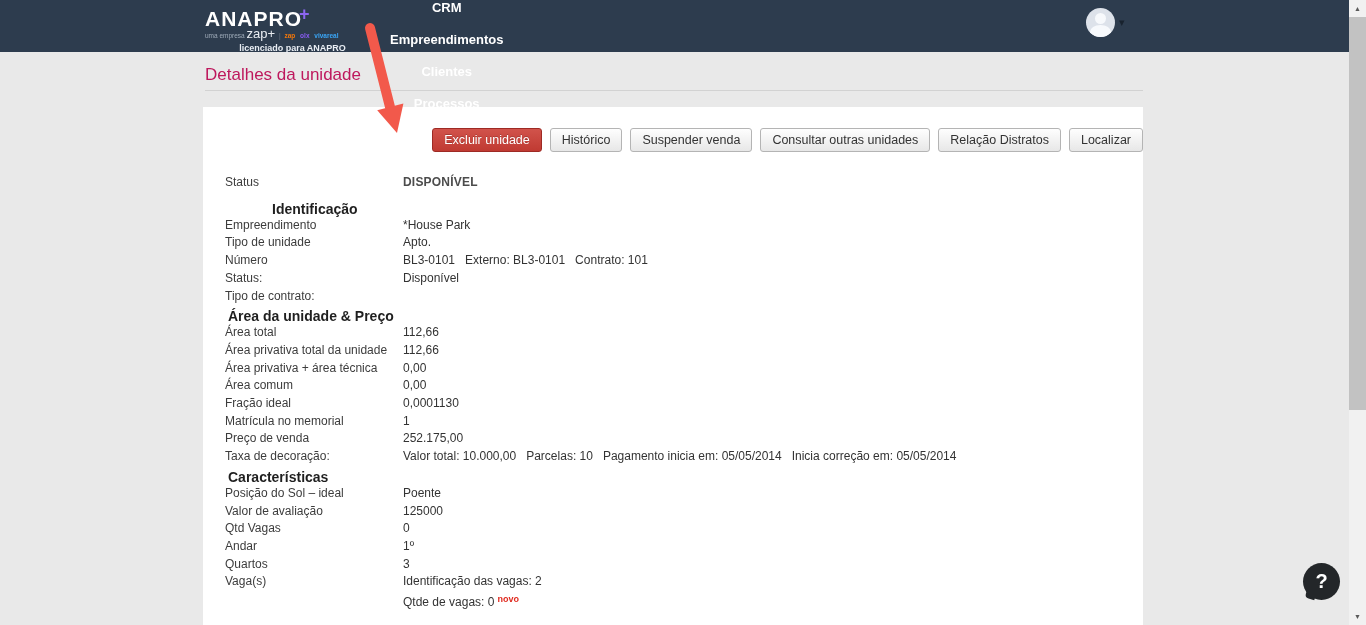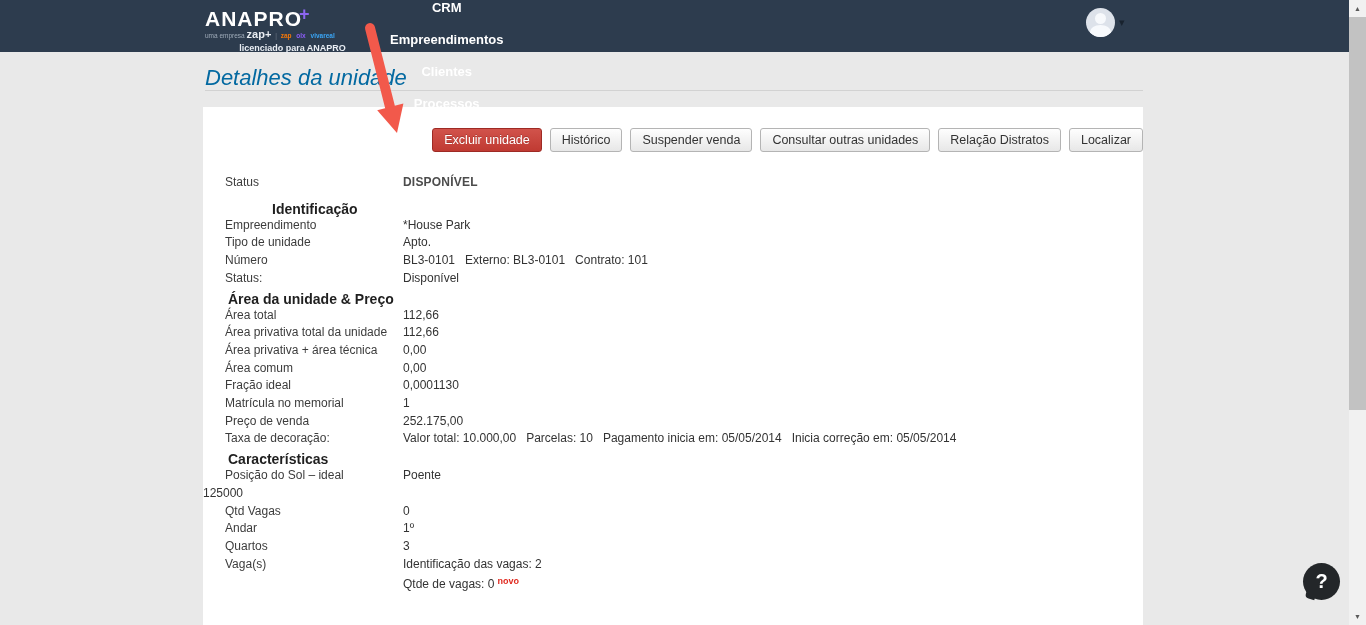--- a/index.html
+++ b/index.html
@@ -13,38 +13,38 @@
 
   
   .topbar {
     position:absolute; left:0; top:0; width:1349px; height:52px;
     background:#2d3c4e;
   }
   .logo-block { position:absolute; left:205px; top:4px; width:175px; text-align:left; }
   .logo-main { font-family:Liberation Sans, sans-serif; font-weight:bold; font-size:21px; color:#ffffff; letter-spacing:1px; line-height:22px; }
   .logo-plus { color:#8d66f2; font-size:18px; font-weight:bold; margin-left:-3px; vertical-align:6px; }
   .logo-brands { font-size:6.5px; color:#9fabb9; line-height:8px; white-space:nowrap; }
-  .logo-brands .b-zapmais { color:#e9edf2; font-weight:bold; font-size:11px; }
+  .logo-brands .b-zapmais { color:#e9edf2; font-weight:normal; font-size:13px; }
   .logo-brands .b-pipe { color:#6b7684; margin:0 2px; }
   .logo-brands .b-zap { color:#f2770a; font-weight:bold; }
   .logo-brands .b-olx { color:#8b5cf6; font-weight:bold; margin-left:3px; }
   .logo-brands .b-viva { color:#3aa5f5; font-weight:bold; margin-left:3px; }
   .logo-licensed { font-size:9px; font-weight:bold; color:#e9eef4; margin-top:3px; text-align:center; width:175px; }
 
   .main-nav { position:absolute; left:390px; top:0; height:52px; display:flex; align-items:center; gap:17px;flex-direction:column; }
   .nav-item { color:#ffffff; font-size:13px; font-weight:bold; cursor:pointer; white-space:nowrap; }
 
   .user-area { position:absolute; left:1086px; top:8px; display:flex; align-items:center; }
   .avatar { width:29px; height:29px; border-radius:50%; background:#dde2ea; position:relative; overflow:hidden; }
   .avatar .head { position:absolute; left:9px; top:5px; width:11px; height:11px; border-radius:50%; background:#f7f9fc; }
   .avatar .shoulders { position:absolute; left:4px; top:17px; width:21px; height:14px; border-radius:50% 50% 0 0; background:#f7f9fc; }
   .user-caret { color:#18222e; font-size:11px; margin-left:4px; }
 
   
-  .page-title { position:absolute; left:205px; top:65px; font-size:22px; color:#0369a1;font-style:italic; }
+  .page-title { position:absolute; left:205px; top:65px; font-size:17px; color:#be185d; }
   .title-rule { position:absolute; left:205px; top:90px; width:938px; height:1px; background:#d2d2d2; }
 
   
   .panel { position:absolute; left:203px; top:107px; width:940px; height:518px; background:#ffffff; }
 
   .toolbar { margin-top:21px; display:flex; justify-content:flex-end; gap:8px; }
   .btn {
     height:24px; padding:0 11px; font-family:"Liberation Sans", sans-serif;
     font-size:12.5px; color:#333; border:1px solid #b4b4b4; border-radius:3px;
     background:linear-gradient(#fefefe,#e7e7e7); cursor:pointer; white-space:nowrap; line-height:22px;
@@ -160,20 +160,26 @@
             <div class="field-value">
               <div class="vline"><span>BL3-0101 &nbsp; Externo: BL3-0101 &nbsp; Contrato: 101</span></div>
             </div>
           </div>
           <div class="field-row">
             <div class="field-label">Status:</div>
             <div class="field-value">
               <div class="vline"><span>Disponível</span></div>
             </div>
           </div>
+          <div class="field-row">
+            <div class="field-label">Tipo de contrato:</div>
+            <div class="field-value">
+              <div class="vline"><span></span></div>
+            </div>
+          </div>
         </div>
       </div>
       <div class="section">
         <div class="section-heading">Área da unidade &amp; Preço</div>
         <div class="rows">
           <div class="field-row">
             <div class="field-label">Área total</div>
             <div class="field-value">
               <div class="vline"><span>112,66</span></div>
             </div>
@@ -225,20 +231,21 @@
       <div class="section">
         <div class="section-heading">Características</div>
         <div class="rows">
           <div class="field-row">
             <div class="field-label">Posição do Sol – ideal</div>
             <div class="field-value">
               <div class="vline"><span>Poente</span></div>
             </div>
           </div>
           <div class="field-row">
+            <div class="field-label">Valor de avaliação</div>
             <div class="field-value">
               <div class="vline"><span>125000</span></div>
             </div>
           </div>
           <div class="field-row">
             <div class="field-label">Qtd Vagas</div>
             <div class="field-value">
               <div class="vline"><span>0</span></div>
             </div>
           </div>

